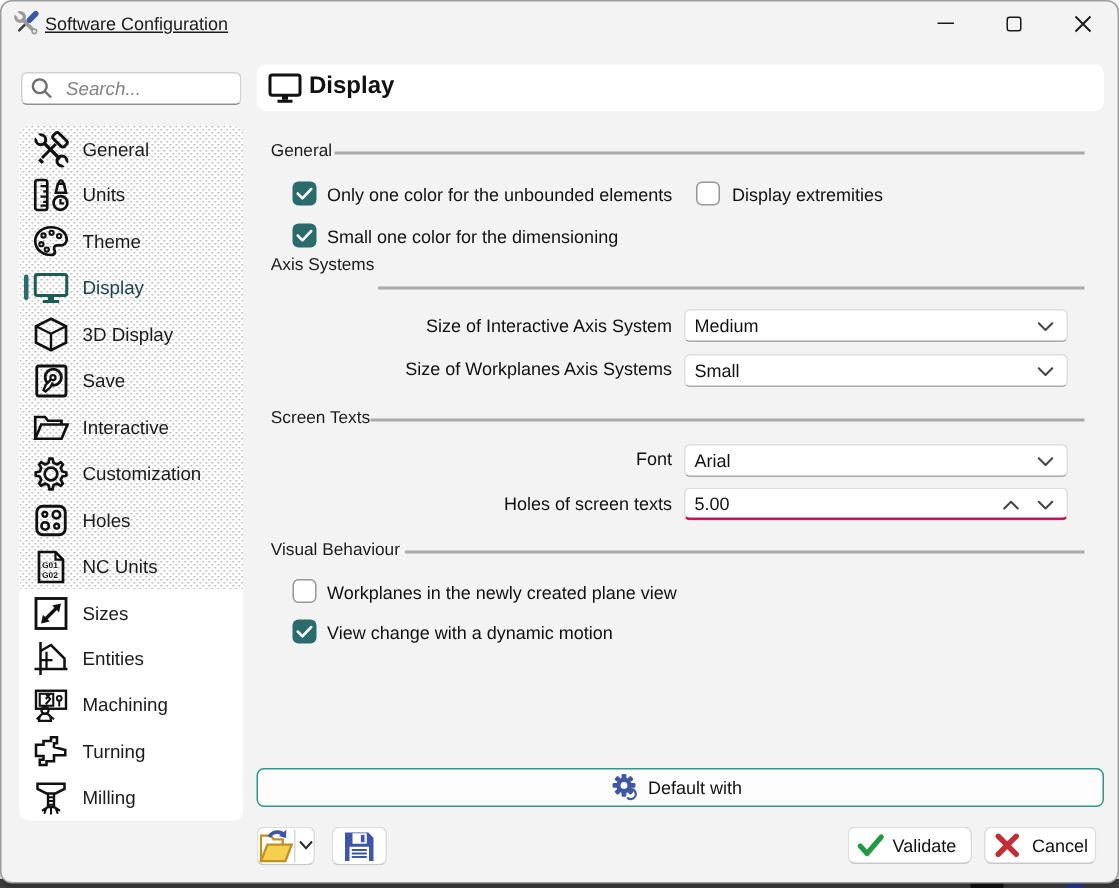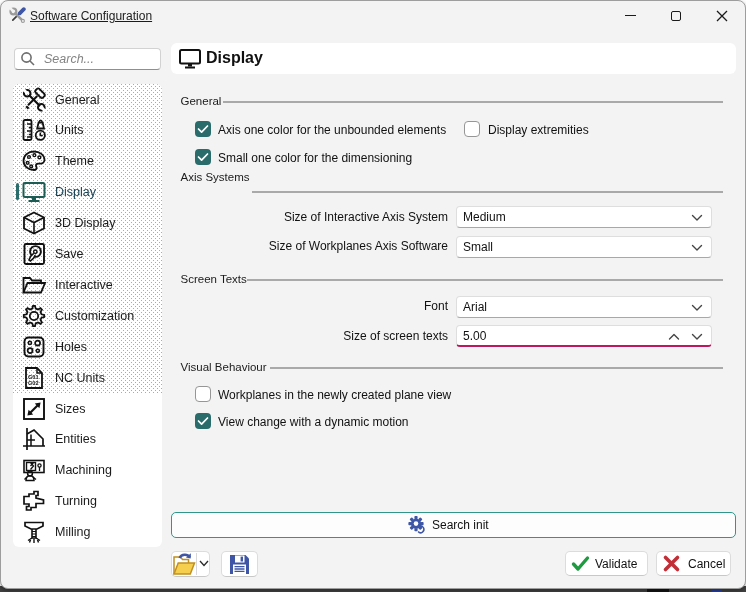--- a/index.html
+++ b/index.html
@@ -260,54 +260,54 @@
 
 <div id="content">
 
 <div class="abs sect" style="left:180.5px;top:95px">General</div>
 <div class="abs rule" style="left:223px;top:101px;width:500px"></div>
 <div class="abs cb on" style="left:195px;top:121px">
   <svg width="16" height="16" viewBox="0 0 16 16">
         <path d="M3.5 8 L6.6 11.2 L12.5 5" stroke="#fff" stroke-width="1.7" fill="none" stroke-linecap="round" stroke-linejoin="round"></path>
       </svg>
 </div>
-<div class="abs cblbl" style="left:218px;top:123px">Axis one color for the unbounded elements</div>
+<div class="abs cblbl" style="left:218px;top:123px">Only one color for the unbounded elements</div>
 <div class="abs cb off" style="left:464px;top:121px"></div>
 <div class="abs cblbl" style="left:488px;top:123px">Display extremities</div>
 <div class="abs cb on" style="left:195px;top:148.5px">
   <svg width="16" height="16" viewBox="0 0 16 16">
         <path d="M3.5 8 L6.6 11.2 L12.5 5" stroke="#fff" stroke-width="1.7" fill="none" stroke-linecap="round" stroke-linejoin="round"></path>
       </svg>
 </div>
 <div class="abs cblbl" style="left:218px;top:150.5px">Small one color for the dimensioning</div>
 
 <div class="abs sect" style="left:180.5px;top:171px">Axis Systems</div>
 <div class="abs rule" style="left:252px;top:190.5px;width:471px"></div>
 <div class="abs flabel" style="left:250px;top:209.5px;width:198px">Size of Interactive Axis System</div>
 <div class="abs combo" style="left:456px;top:206px">Medium
   <svg style="position:absolute;right:8px;top:6px" width="12" height="10" viewBox="0 0 12 10">
         <path d="M1.5 2.5 L6 7 L10.5 2.5" stroke="#454545" stroke-width="1.4" fill="none" stroke-linecap="round" stroke-linejoin="round"></path>
       </svg>
 </div>
-<div class="abs flabel" style="left:250px;top:239px;width:198px">Size of Workplanes Axis Software</div>
+<div class="abs flabel" style="left:250px;top:239px;width:198px">Size of Workplanes Axis Systems</div>
 <div class="abs combo" style="left:456px;top:235.5px">Small
   <svg style="position:absolute;right:8px;top:6px" width="12" height="10" viewBox="0 0 12 10">
         <path d="M1.5 2.5 L6 7 L10.5 2.5" stroke="#454545" stroke-width="1.4" fill="none" stroke-linecap="round" stroke-linejoin="round"></path>
       </svg>
 </div>
 
 <div class="abs sect" style="left:180.5px;top:272.5px">Screen Texts</div>
 <div class="abs rule" style="left:247px;top:278.5px;width:476px"></div>
 <div class="abs flabel" style="left:250px;top:299px;width:198px">Font</div>
 <div class="abs combo" style="left:456px;top:295.5px">Arial
   <svg style="position:absolute;right:8px;top:6px" width="12" height="10" viewBox="0 0 12 10">
         <path d="M1.5 2.5 L6 7 L10.5 2.5" stroke="#454545" stroke-width="1.4" fill="none" stroke-linecap="round" stroke-linejoin="round"></path>
       </svg>
 </div>
-<div class="abs flabel" style="left:250px;top:328.5px;width:198px">Size of screen texts</div>
+<div class="abs flabel" style="left:250px;top:328.5px;width:198px">Holes of screen texts</div>
 <div class="abs combo" style="left:456px;top:325px;border-bottom:2px solid #be185d">5.00
   <svg style="position:absolute;right:31px;top:6px" width="12" height="10" viewBox="0 0 12 10">
         <path d="M1.5 7 L6 2.5 L10.5 7" stroke="#454545" stroke-width="1.4" fill="none" stroke-linecap="round" stroke-linejoin="round"></path>
       </svg>
   <svg style="position:absolute;right:8px;top:6px" width="12" height="10" viewBox="0 0 12 10">
         <path d="M1.5 2.5 L6 7 L10.5 2.5" stroke="#454545" stroke-width="1.4" fill="none" stroke-linecap="round" stroke-linejoin="round"></path>
       </svg>
 </div>
 
 <div class="abs sect" style="left:180.5px;top:360.5px">Visual Behaviour</div>
@@ -336,21 +336,21 @@
         <rect x="-1.6" y="4.6" width="3.2" height="3" rx="0.8"></rect>
         <rect x="-7.6" y="-1.6" width="3" height="3.2" rx="0.8"></rect>
         <rect x="4.6" y="-1.6" width="3" height="3.2" rx="0.8"></rect>
       </g>
     </g>
   </g>
   <circle cx="9" cy="8.6" r="2.3" fill="#fdfdfd"></circle>
   <path d="M11.1 16.6 A3.3 3.3 0 1 0 12.2 11.4" stroke="#3e56a5" stroke-width="1.5" fill="none"></path>
   <polygon points="12.6,13.4 12.2,9.6 16,11.2" fill="#3e56a5"></polygon>
 </svg>
-<div class="abs btxt" style="left:432px;top:518px">Search init</div>
+<div class="abs btxt" style="left:432px;top:518px">Default with</div>
 
 <div id="footer">
 
 <div class="abs btn" style="left:171px;top:551px;width:39px;height:26px"></div>
 <div class="abs" style="left:196px;top:553px;width:1px;height:22px;background:#d8d8d8"></div>
 <svg class="abs" style="left:172px;top:551px" width="24" height="26" viewBox="0 0 24 26">
   <path d="M2 23 L2 6 L8.5 6 L10.5 8.5 L16.5 8.5 L16.5 12" fill="#fff" stroke="#c09020" stroke-width="1.5"></path>
   <path d="M2 23 L6.2 12 L22.5 12 L18.3 23 Z" fill="#f6cf4e" stroke="#c09020" stroke-width="1.5"></path>
   <path d="M7.5 7 C9.5 3 15.5 2.6 17.8 6.4" fill="none" stroke="#3e56a5" stroke-width="2.4"></path>
   <path d="M18.9 2.2 L18.7 7.6 L13.9 6.4 Z" fill="#3e56a5"></path>

